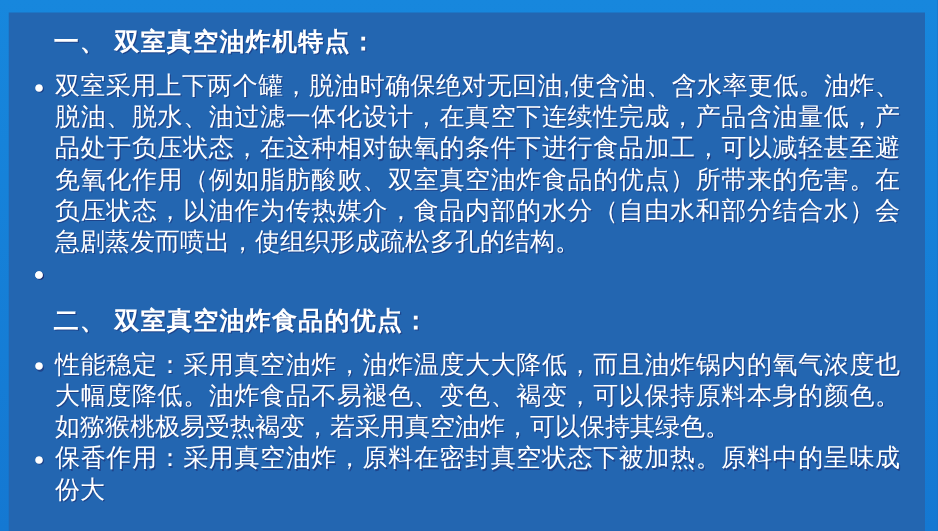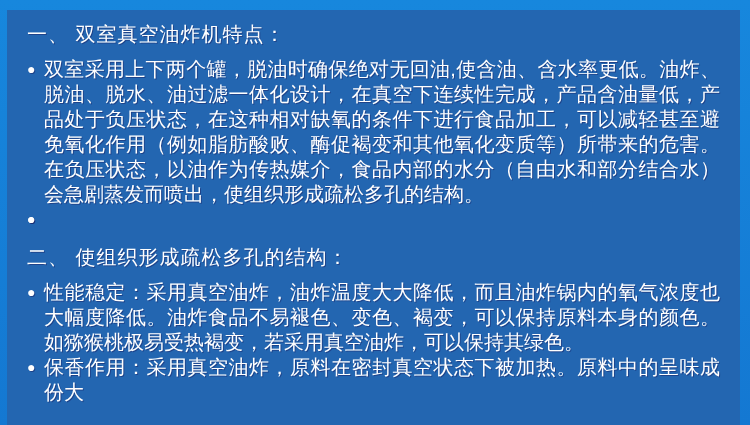--- a/index.html
+++ b/index.html
@@ -28,22 +28,22 @@
     background: #2366b1;
     color: #ffffff;
     overflow: hidden;
   }
   .inner {
     padding: 12px 20px 0 20px;
   }
   .heading {
     font-size: 20px;
     line-height: 25px;
-    font-weight: normal;
-    margin: 0 0 10px 0;
+    font-weight: bold;
+    margin: 0 0 10px 16px;
     letter-spacing: 1px;
     text-shadow: 1px 1px 0 rgba(25, 25, 90, 0.45);
     white-space: nowrap;
   }
   .bullet-list {
     list-style: none;
     margin: 0;
     padding: 0;
   }
   .bullet-item {
@@ -71,35 +71,35 @@
 
 <div class="page">
   <div class="content-area">
     <div class="inner">
 
       <div class="section">
         <h2 class="heading">一、 双室真空油炸机特点：</h2>
         <ul class="bullet-list">
           <li class="bullet-item">
             <span class="bullet-marker">●</span>
-            <span>双室采用上下两个罐，脱油时确保绝对无回油,使含油、含水率更低。油炸、脱油、脱水、油过滤一体化设计，在真空下连续性完成，产品含油量低，产品处于负压状态，在这种相对缺氧的条件下进行食品加工，可以减轻甚至避免氧化作用（例如脂肪酸败、酶促褐变和其他氧化变质等）所带来的危害。在负压状态，以油作为传热媒介，食品内部的水分（自由水和部分结合水）会急剧蒸发而喷出，使组织形成疏松多孔的结构。</span>
+            <span>双室采用上下两个罐，脱油时确保绝对无回油,使含油、含水率更低。油炸、脱油、脱水、油过滤一体化设计，在真空下连续性完成，产品含油量低，产品处于负压状态，在这种相对缺氧的条件下进行食品加工，可以减轻甚至避免氧化作用（例如脂肪酸败、双室真空油炸食品的优点）所带来的危害。在负压状态，以油作为传热媒介，食品内部的水分（自由水和部分结合水）会急剧蒸发而喷出，使组织形成疏松多孔的结构。</span>
           </li>
           <li class="bullet-item">
             <span class="bullet-marker">●</span>
           </li>
           <li class="bullet-item">
             <span class="bullet-marker">●</span>
           </li>
         </ul>
       </div>
 
       <div class="section-gap"></div>
 
       <div class="section">
-        <h2 class="heading">二、 使组织形成疏松多孔的结构：</h2>
+        <h2 class="heading">二、 双室真空油炸食品的优点：</h2>
         <ul class="bullet-list">
           <li class="bullet-item">
             <span class="bullet-marker">●</span>
             <span>性能稳定：采用真空油炸，油炸温度大大降低，而且油炸锅内的氧气浓度也大幅度降低。油炸食品不易褪色、变色、褐变，可以保持原料本身的颜色。如猕猴桃极易受热褐变，若采用真空油炸，可以保持其绿色。</span>
           </li>
           <li class="bullet-item">
             <span class="bullet-marker">●</span>
             <span>保香作用：采用真空油炸，原料在密封真空状态下被加热。原料中的呈味成份大</span>
           </li>
         </ul>

